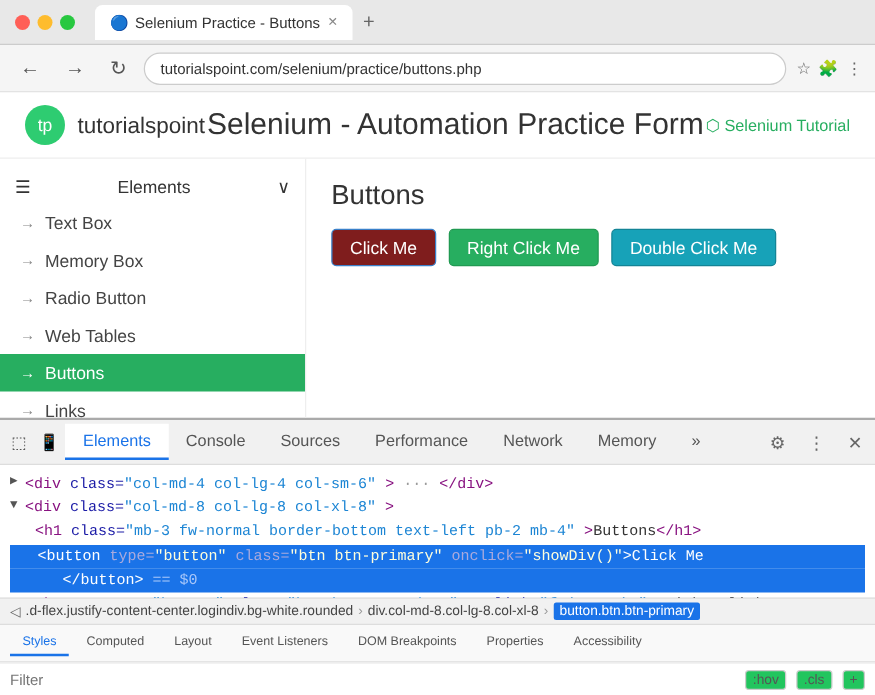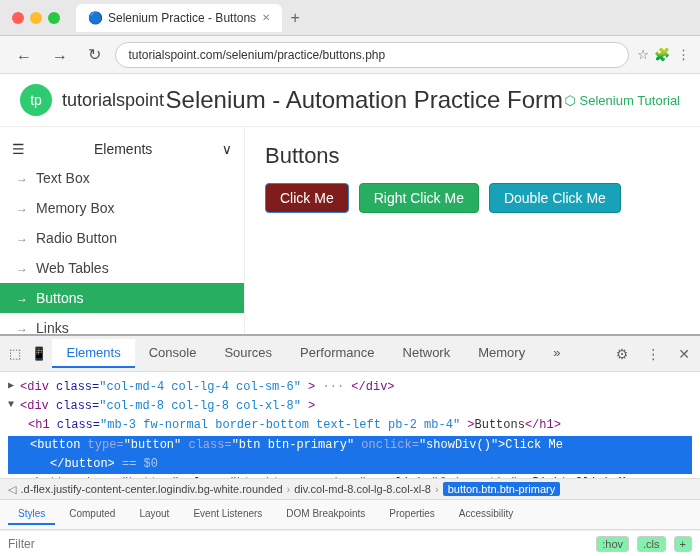--- a/index.html
+++ b/index.html
@@ -269,21 +269,21 @@
       padding: 3px 8px;
       border-top: 1px solid #eee;
       height: 26px;
     }
     .filter-input {
       border: none; outline: none; font-size: 12px; color: #333; flex: 1;
       background: transparent;
     }
     .filter-hint { font-size: 11px; color: #888; margin-left: auto; display: flex; gap: 8px; }
     .filter-badge {
-      background: #86efac;
+      background: #22c55e;
       border: 1px solid #ccc;
       border-radius: 3px;
       padding: 1px 5px;
       font-size: 11px;
       color: #555;
     }
   </style>
 </head>
 <body>
 

